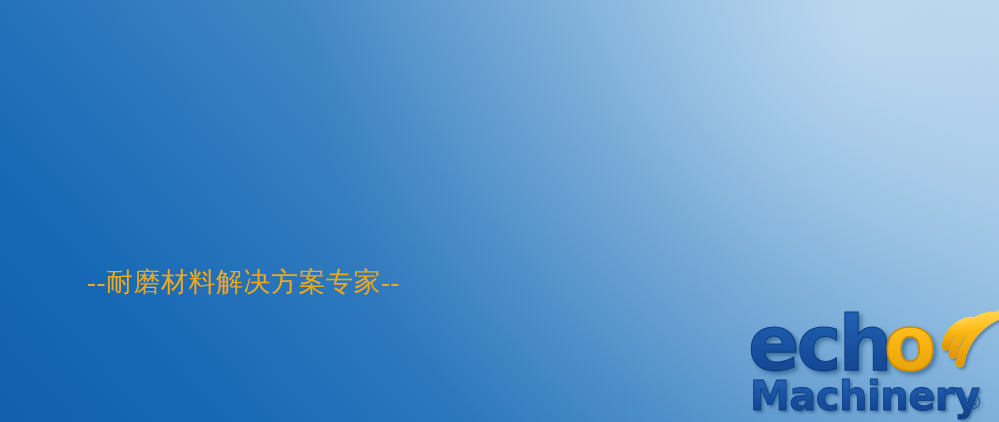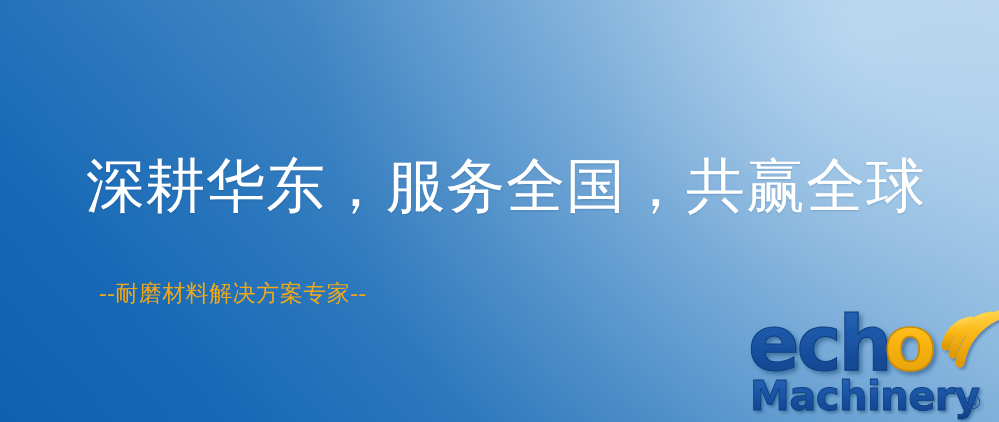--- a/index.html
+++ b/index.html
@@ -55,23 +55,23 @@
     letter-spacing: 1px;
     white-space: nowrap;
     z-index: 3;
     text-shadow: 0 1px 2px rgba(10, 52, 98, 0.18);
   }
 
   .subtitle {
     position: absolute;
     left: 87px;
     top: 264px;
-    margin: 12px;
+    margin: 0;
     font-family: "Liberation Serif", "DejaVu Serif", serif;
-    font-size: 23px;
+    font-size: 27px;
     line-height: 36px;
     font-weight: 400;
     color: #f0a81b;
     letter-spacing: 0.5px;
     white-space: nowrap;
     z-index: 3;
   }
 
   
   .logo {
@@ -105,21 +105,20 @@
     font-family: "DejaVu Sans", sans-serif;
     font-weight: 400;
     font-size: 20px;
   }
 </style>
 </head>
 <body>
 
 <div class="banner">
 
-  <h1 class="headline">深耕华东，服务全国，共赢全球</h1>
 
   <p class="subtitle">--耐磨材料解决方案专家--</p>
 
   <div class="logo">
     <svg viewBox="0 0 251 126" xmlns="http://www.w3.org/2000/svg" role="img" aria-label="echo Machinery">
       <defs>
         <filter id="logoShadow" x="-25%" y="-25%" width="160%" height="170%">
           <feDropShadow dx="3" dy="3" stdDeviation="2.2" flood-color="#0c3564" flood-opacity="0.45"></feDropShadow>
         </filter>
         <filter id="logoShadowSm" x="-30%" y="-30%" width="170%" height="180%">

